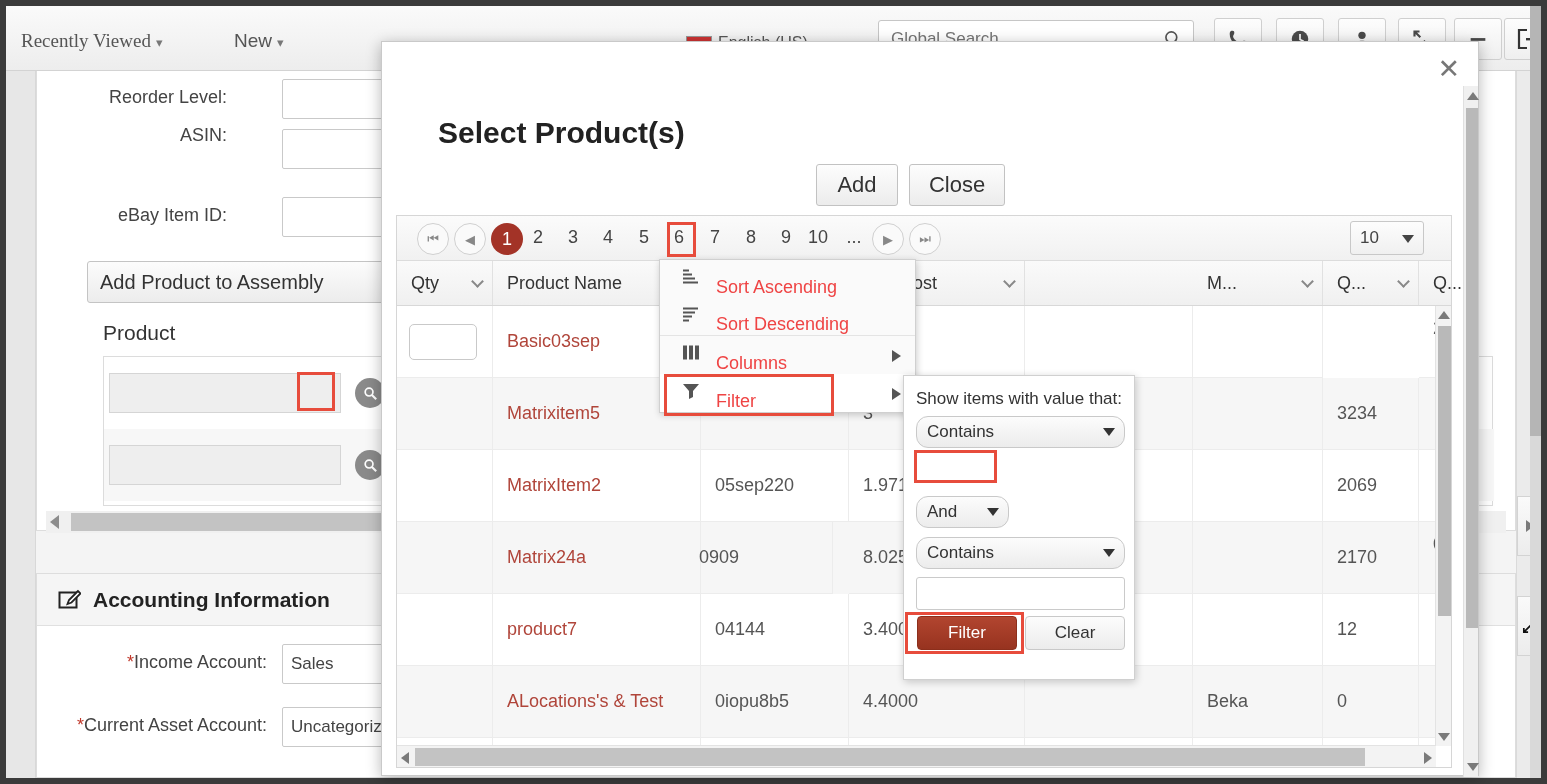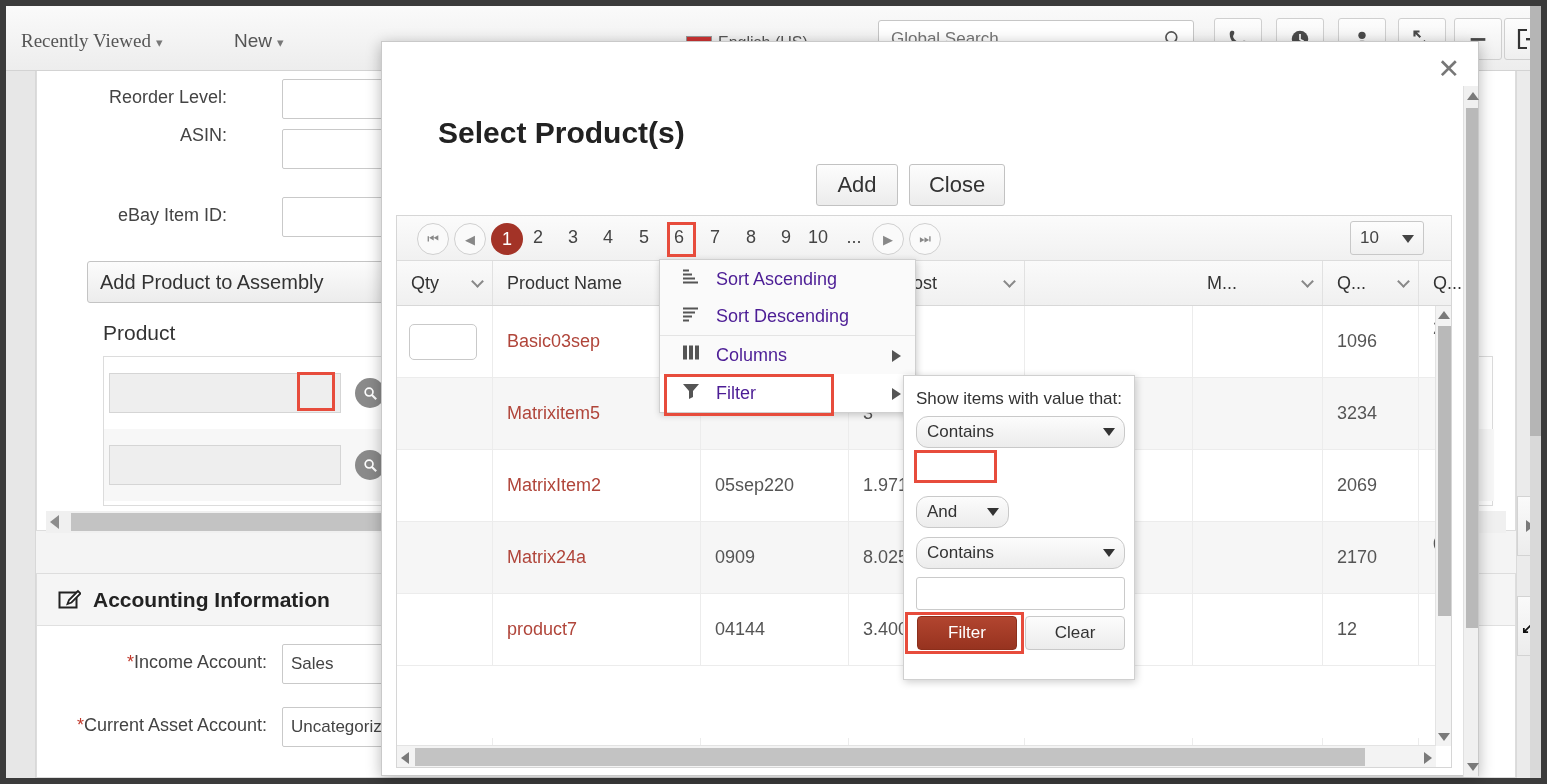--- a/index.html
+++ b/index.html
@@ -325,22 +325,22 @@
   }
 
   
   .ctxmenu {
     position: absolute; left: 659px; top: 259px;
     width: 257px; background: #fafafa;
     border: 1px solid #d0d0d0; box-shadow: 1px 2px 7px rgba(0,0,0,0.2);
     z-index: 40;
   }
   .ctxitem {
-    position: relative; height: 38px; display: flex; align-items: center;
-    font-size: 18px; color: #4c1d95; cursor: pointer; padding-left: 56px;
+    position: relative; height: 38px; display: flex; align-items: flex-end;
+    font-size: 18px; color: #ef4444; cursor: pointer; padding-left: 56px;
   }
   .ctxitem.group-end { border-bottom: 1px solid #e4e4e4; }
   .ctxitem.white { background: #fff; }
   .ctxicon {
     position: absolute; left: 22px; top: 50%; transform: translateY(-50%);
   }
   .ctxarrow {
     position: absolute; right: 14px; top: 14px;
     width: 0; height: 0; border-top: 6px solid transparent;
     border-bottom: 6px solid transparent; border-left: 9px solid #555;
@@ -612,21 +612,20 @@
 
           <div class="trow" style="top:0;">
             <div class="cell" style="left:0; width:96px;">
                 <div class="qty-input"></div>
               </div>
             <div class="cell link" style="left:96px; width:208px;">Basic03sep</div>
             <div class="cell" style="left:304px; width:148px;"></div>
             <div class="cell" style="left:452px; width:176px;">0</div>
             <div class="cell" style="left:628px; width:168px;"></div>
             <div class="cell" style="left:796px; width:130px;"></div>
-            <div class="cell" style="left:926px; width:96px;">1096</div>
             <div class="cell twoline" style="left:1022px; width:68px; text-align:right; padding-right:14px; display:block;">200
 37</div>
           </div>
 
           <div class="trow alt" style="top:72px;">
             <div class="cell" style="left:0; width:96px;"></div>
             <div class="cell link" style="left:96px; width:208px;">Matrixitem5</div>
             <div class="cell" style="left:304px; width:148px;"></div>
             <div class="cell" style="left:452px; width:176px;">3</div>
             <div class="cell" style="left:628px; width:168px;"></div>
@@ -644,41 +643,52 @@
             <div class="cell" style="left:628px; width:168px;"></div>
             <div class="cell" style="left:796px; width:130px;"></div>
             <div class="cell" style="left:926px; width:96px;">2069</div>
             <div class="cell twoline" style="left:1022px; width:68px; text-align:right; padding-right:14px; display:block;">0
 0</div>
           </div>
 
           <div class="trow alt" style="top:216px;">
             <div class="cell" style="left:0; width:96px;"></div>
             <div class="cell link" style="left:96px; width:208px;">Matrix24a</div>
-            <div class="cell" style="left:304px; width:148px;">0909</div>
+            <div class="cell" style="left:288px; width:148px;">0909</div>
             <div class="cell" style="left:452px; width:176px;">8.0253</div>
             <div class="cell" style="left:628px; width:168px;"></div>
             <div class="cell" style="left:796px; width:130px;"></div>
             <div class="cell" style="left:926px; width:96px;">2170</div>
             <div class="cell twoline" style="left:1022px; width:68px; text-align:right; padding-right:14px; display:block;">0
 366</div>
           </div>
 
           <div class="trow" style="top:288px;">
             <div class="cell" style="left:0; width:96px;"></div>
             <div class="cell link" style="left:96px; width:208px;">product7</div>
             <div class="cell" style="left:304px; width:148px;">04144</div>
             <div class="cell" style="left:452px; width:176px;">3.4000</div>
             <div class="cell" style="left:628px; width:168px;"></div>
             <div class="cell" style="left:796px; width:130px;"></div>
             <div class="cell" style="left:926px; width:96px;">12</div>
             <div class="cell twoline" style="left:1022px; width:68px; text-align:right; padding-right:14px; display:block;">0
 0</div>
           </div>
 
+          <div class="trow alt" style="top:360px;">
+            <div class="cell" style="left:0; width:96px;"></div>
+            <div class="cell link" style="left:96px; width:208px;">ALocations's &amp; Test</div>
+            <div class="cell" style="left:304px; width:148px;">0iopu8b5</div>
+            <div class="cell" style="left:452px; width:176px;">4.4000</div>
+            <div class="cell" style="left:628px; width:168px;"></div>
+            <div class="cell" style="left:796px; width:130px;">Beka</div>
+            <div class="cell" style="left:926px; width:96px;">0</div>
+            <div class="cell twoline" style="left:1022px; width:68px; text-align:right; padding-right:14px; display:block;">0
+0</div>
+          </div>
 
           <div class="trow" style="top:432px;">
             <div class="cell" style="left:0; width:96px;"></div>
             <div class="cell link" style="left:96px; width:208px;">product</div>
             <div class="cell" style="left:304px; width:148px;">1($&amp;))</div>
             <div class="cell" style="left:452px; width:176px;">0.0000</div>
             <div class="cell" style="left:628px; width:168px;"></div>
             <div class="cell" style="left:796px; width:130px;"></div>
             <div class="cell" style="left:926px; width:96px;">0</div>
             <div class="cell twoline" style="left:1022px; width:68px; text-align:right; padding-right:14px; display:block;">0

